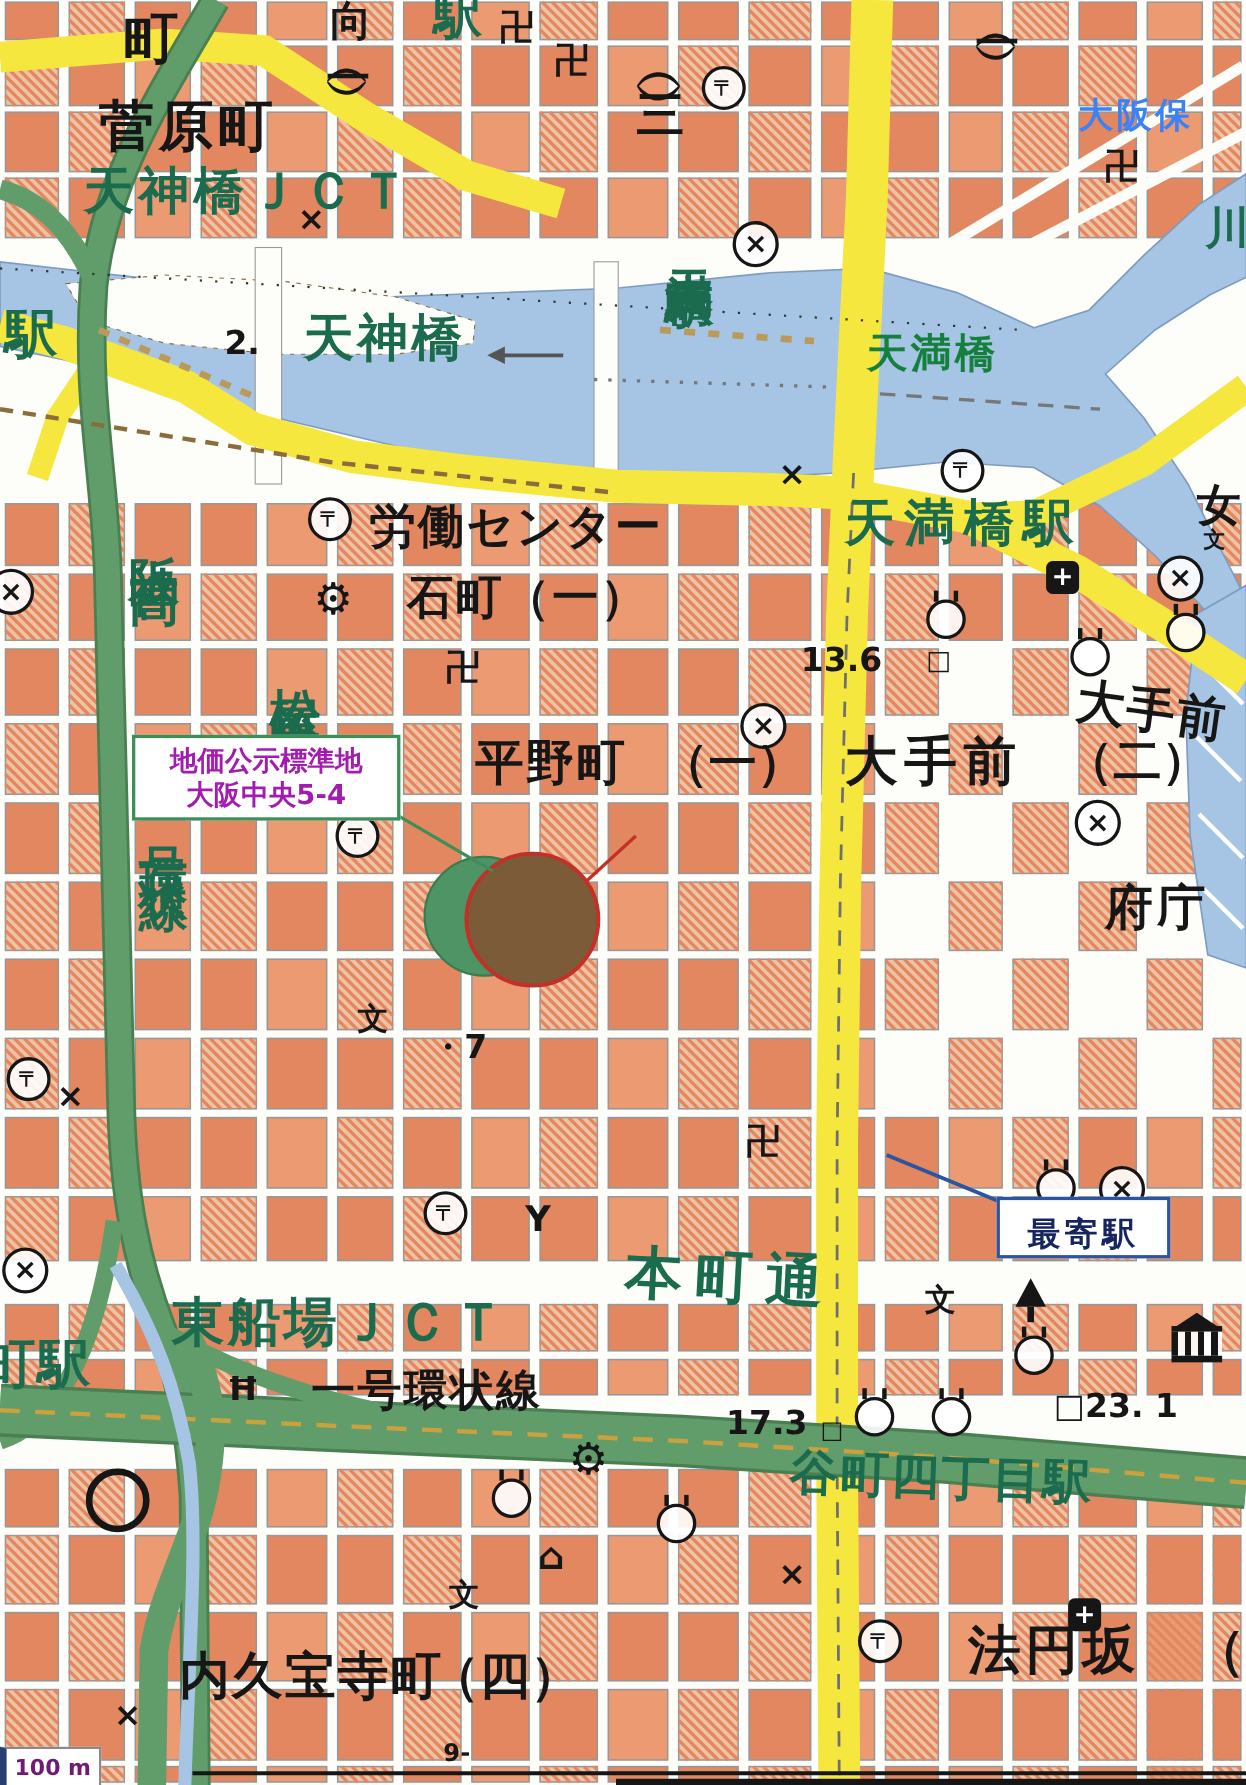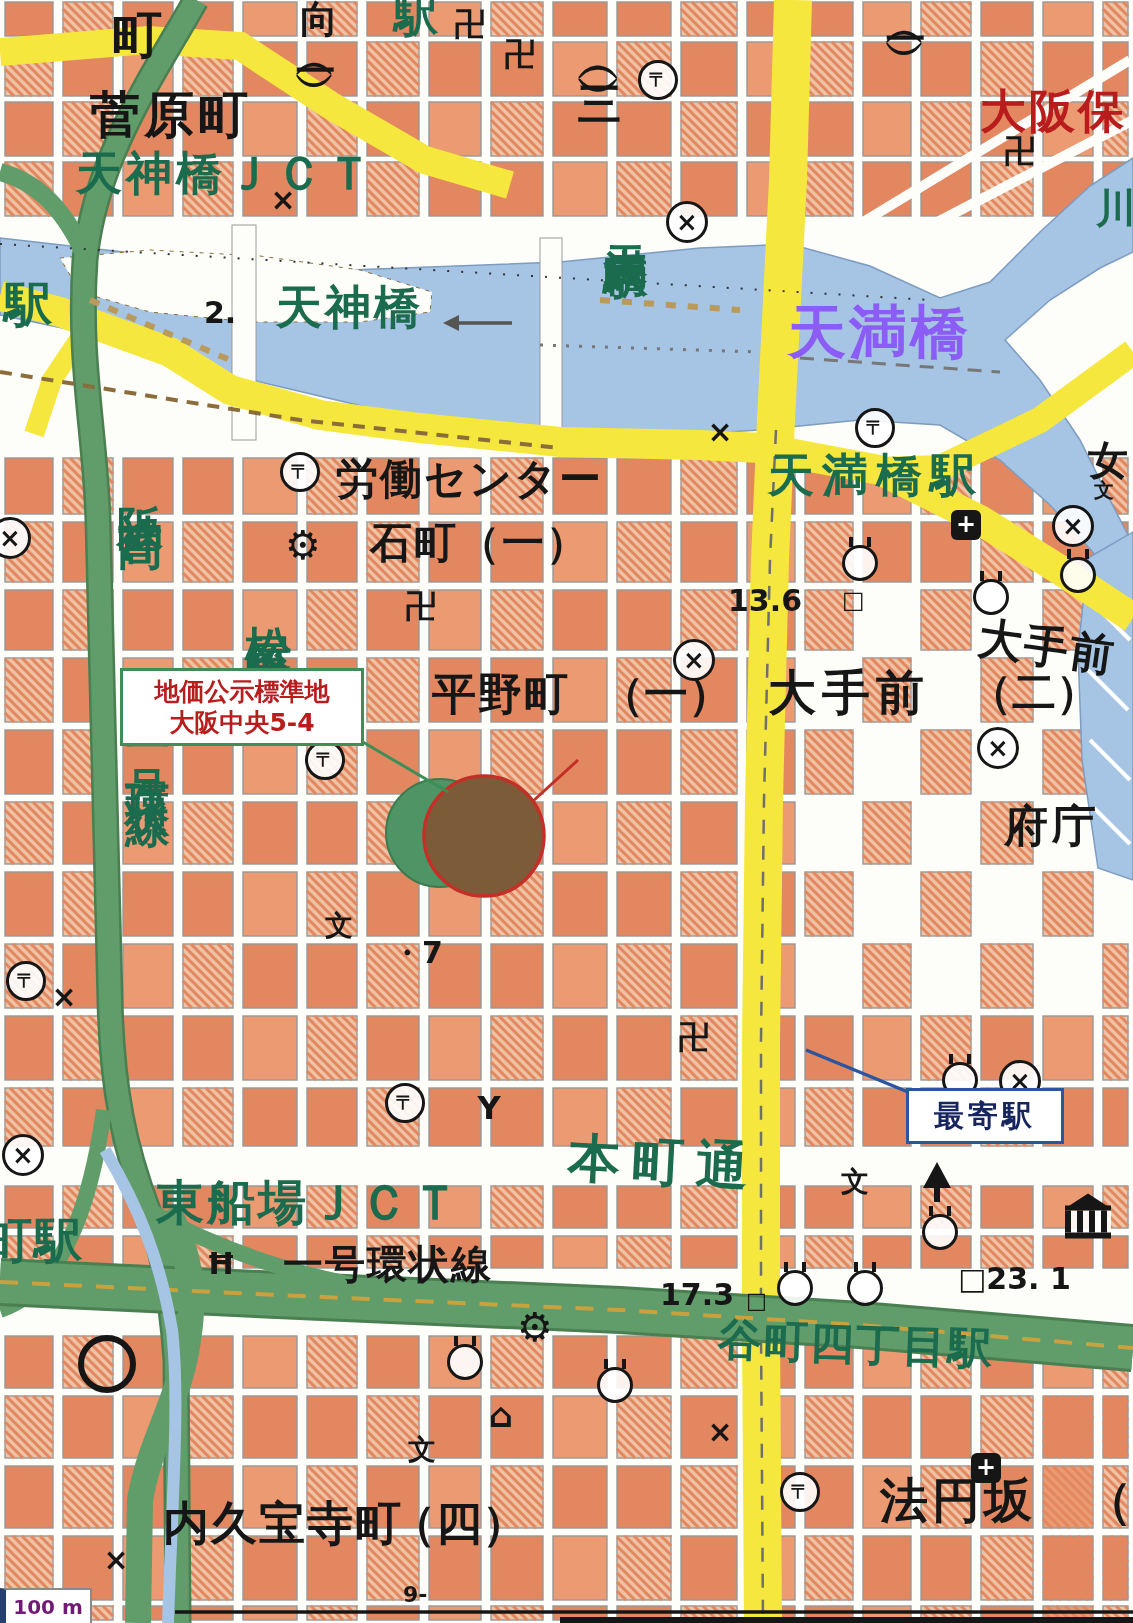--- a/index.html
+++ b/index.html
@@ -31,21 +31,21 @@
   .sym-tower{width:0;height:0;border-left:14px solid transparent;border-right:14px solid transparent;
              border-bottom:26px solid #161616;}
   .sym-tower i{position:absolute;left:-3px;top:26px;width:6px;height:14px;background:#161616;}
   .sym-museum{width:46px;height:22px;border-top:5px solid #161616;border-bottom:6px solid #161616;
       background:repeating-linear-gradient(90deg,#161616 0 6px,rgba(255,255,255,.9) 6px 12px);}
   .sym-museum::before{content:"";position:absolute;top:-17px;left:50%;transform:translateX(-50%);
       width:0;height:0;border-left:20px solid transparent;border-right:20px solid transparent;
       border-bottom:13px solid #161616;}
   .callout{position:absolute;background:#fff;display:flex;flex-direction:column;align-items:center;
            justify-content:center;z-index:6;line-height:1.25;font-weight:700;text-align:center;}
-  #callout-standard{border:3px solid #3d8f58;color:#b91c1c;font-size:25px;}
+  #callout-standard{border:3px solid #3d8f58;color:#a21caf;font-size:25px;}
   #callout-target{border:3px solid #c33028;color:#c33028;font-size:26px;letter-spacing:2px;}
   #callout-station{border:3px solid #2b55a0;color:#17255e;font-size:30px;letter-spacing:4px;}
   #scalebar{position:absolute;left:0;top:1576px;width:84px;height:34px;background:#fff;
             border:2px solid #8a8a8a;border-left:6px solid #25406e;display:flex;align-items:center;
             justify-content:center;color:#701a75;font-size:20px;font-weight:700;z-index:7;margin-top:12px;}
 </style>
 </head>
 <body>
 
 <div id="stage">
@@ -646,26 +646,26 @@
 
   <div id="labels">
       <div class="lbl" style="left: 112px; top: 10px; font-size: 50px; color: rgb(22, 22, 22);">町</div>
       <div class="lbl" style="left: 300px; top: 0px; font-size: 38px; color: rgb(22, 22, 22);">向</div>
       <div class="lbl" style="left: 90px; top: 90px; font-size: 50px; color: rgb(22, 22, 22); letter-spacing: 4px;">菅原町</div>
       <div class="lbl" style="left: 76px; top: 150px; font-size: 46px; color: rgb(27, 107, 78); letter-spacing: 4px;">天神橋ＪＣＴ</div>
       <div class="lbl vert" style="left: 296px; top: 50px; font-size: 40px; color: rgb(22, 22, 22);">（一）</div>
       <div class="lbl" style="left: 394px; top: -6px; font-size: 44px; color: rgb(27, 107, 78);">駅</div>
       <div class="lbl vert" style="left: 578px; top: 52px; font-size: 44px; color: rgb(22, 22, 22);">（三）</div>
       <div class="lbl vert" style="left: 886px; top: 18px; font-size: 40px; color: rgb(22, 22, 22);">（一）</div>
-      <div class="lbl" style="left: 980px; top: 88px; font-size: 46px; color: #b91c1c; letter-spacing: 3px;">大阪保</div>
+      <div class="lbl" style="left: 980px; top: 88px; font-size: 32px; color: #3b82f6; letter-spacing: 3px;">大阪保</div>
       <div class="lbl" style="left: 1096px; top: 188px; font-size: 40px; color: rgb(27, 107, 78);">川</div>
       <div class="lbl" style="left: 4px; top: 280px; font-size: 48px; color: rgb(27, 107, 78);">駅</div>
       <div class="lbl" style="left: 204px; top: 298px; font-size: 30px; color: rgb(22, 22, 22);">2.</div>
       <div class="lbl" style="left: 276px; top: 284px; font-size: 46px; color: rgb(27, 107, 78); letter-spacing: 3px;">天神橋</div>
-      <div class="lbl" style="left: 788px; top: 303px; font-size: 58px; color: #8b5cf6; letter-spacing: 3px;">天満橋</div>
+      <div class="lbl" style="left: 788px; top: 303px; font-size: 37px; color: #15803d; letter-spacing: 3px;">天満橋</div>
       <div class="lbl vert" style="left: 604px; top: 210px; font-size: 44px; color: rgb(27, 107, 78); letter-spacing: 4px;">天満橋駅</div>
       <div class="lbl" style="left: 768px; top: 452px; font-size: 46px; color: rgb(27, 107, 78); letter-spacing: 8px;">天満橋駅</div>
       <div class="lbl" style="left: 1088px; top: 440px; font-size: 40px; color: rgb(22, 22, 22);">女</div>
       <div class="lbl" style="left: 336px; top: 458px; font-size: 42px; color: rgb(22, 22, 22); letter-spacing: 2px;">労働センター</div>
       <div class="lbl" style="left: 370px; top: 522px; font-size: 42px; color: rgb(22, 22, 22); letter-spacing: 2px;">石町（一）</div>
       <div class="lbl vert" style="left: 118px; top: 468px; font-size: 46px; color: rgb(27, 107, 78); letter-spacing: 8px;">阪神高</div>
       <div class="lbl vert" style="left: 126px; top: 722px; font-size: 44px; color: rgb(27, 107, 78); letter-spacing: 12px;">一号環状線</div>
       <div class="lbl vert" style="left: 246px; top: 588px; font-size: 46px; color: rgb(27, 107, 78); letter-spacing: 12px;">松屋町筋</div>
       <div class="lbl" style="left: 432px; top: 672px; font-size: 44px; color: rgb(22, 22, 22); letter-spacing: 2px;">平野町</div>
       <div class="lbl" style="left: 600px; top: 672px; font-size: 44px; color: rgb(22, 22, 22);">（一）</div>
@@ -766,20 +766,20 @@
       <div class="sym sym-koban" style="width: 30px; height: 30px; left: 720px; top: 432px;"></div>
       <div class="sym sym-koban" style="width: 30px; height: 30px; left: 64px; top: 997px;"></div>
       <div class="sym sym-koban" style="width: 30px; height: 30px; left: 116px; top: 1560px;"></div>
       <div class="sym sym-koban" style="width: 30px; height: 30px; left: 720px; top: 1432px;"></div>
     </div>
 
   <div id="callout-standard" class="callout" style="left:120px;top:668px;width:238px;height:72px;">
     <span>地価公示標準地</span>
     <span>大阪中央5-4</span>
   </div>
-  <div id="callout-station" class="callout" style="left:906px;top:1088px;width:152px;height:50px;">
+  <div id="callout-station" class="callout" style="left:906px;top:1088px;width:152px;height:50px;justify-content:flex-end;">
     <span>最寄駅</span>
   </div>
 
   <div id="scalebar">
     <span>100 m</span>
   </div>
 </div>
 
 </body></html>

